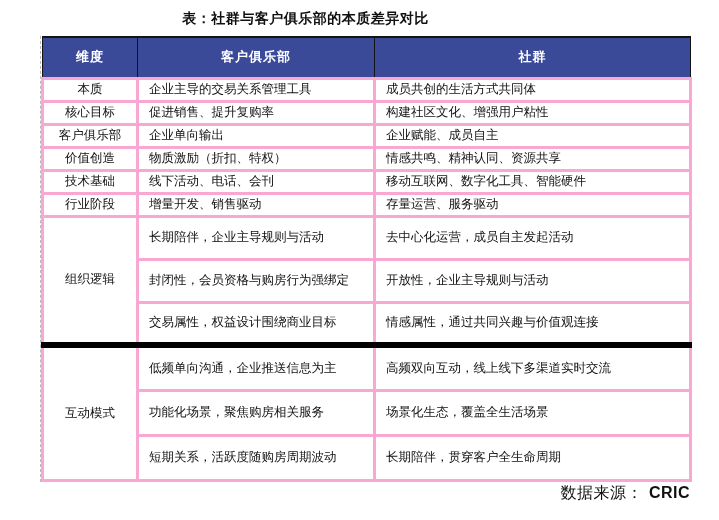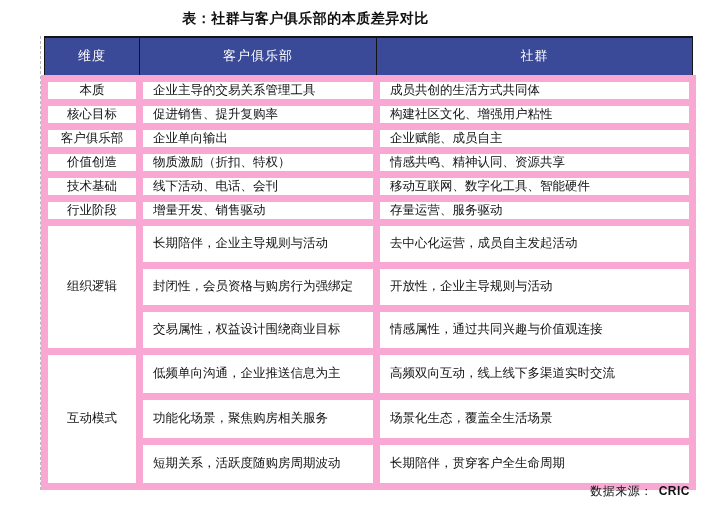--- a/index.html
+++ b/index.html
@@ -40,54 +40,54 @@
     border-top: 2px solid #141414;
     border-bottom: 3px solid #4d4d4d;
   }
   col.c1 { width: 95px; }
   col.c2 { width: 237px; }
   col.c3 { width: 316px; }
   tr.hdr { height: 41px; }
   tr.hdr th {
     background: #3a4a99;
     color: #ffffff;
-    font-weight: normal;
+    font-weight: bold;
     font-size: 13px;
     text-align: center;
     border: 1px solid #141414;
     border-top: none;
     padding: 0;
     letter-spacing: 1px;
   }
   tr.r-sm  { height: 23px; }
   tr.r-lg  { height: 43px; }
   tr.r-xl  { height: 45px; }
   td {
-    border: 7px solid #f9a8d4;
+    border: 3px solid #f9a8d4;
     font-size: 12.5px;
     color: #111111;
     vertical-align: middle;
     overflow: hidden;
     white-space: nowrap;
   }
   td.dim {
     text-align: center;
     padding: 0 2px;
   }
   td.cell {
     text-align: left;
     padding: 0 6px 0 10px;
   }
   td b { font-weight: normal; }
   tr.section-start td { border-top: 6px solid #000000; }
   .source-line {
     position: absolute;
     top: 483px;
     right: 29px;
-    font-size: 12px;
+    font-size: 16px;
     color: #111111;
   }
   .source-line .src-label { letter-spacing: 0.5px; }
   .source-line .src-value { font-weight: 600; margin-left: 6px; letter-spacing: 0.5px; }
 </style>
 </head>
 <body>
 
 <div class="page-title">表：社群与客户俱乐部的本质差异对比</div>
 

